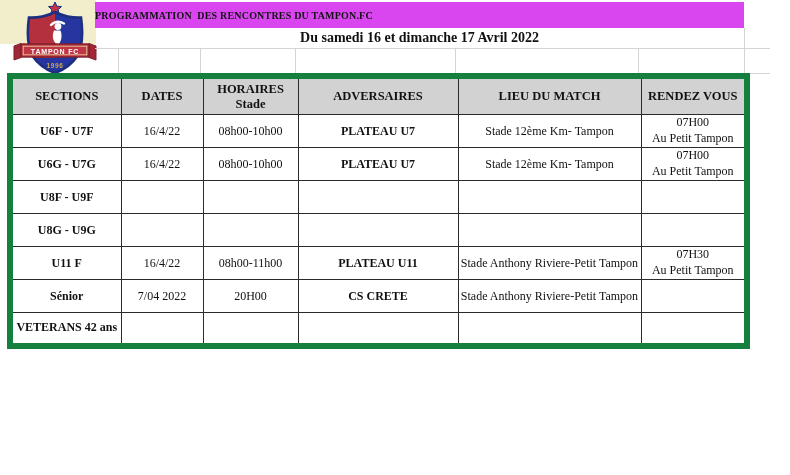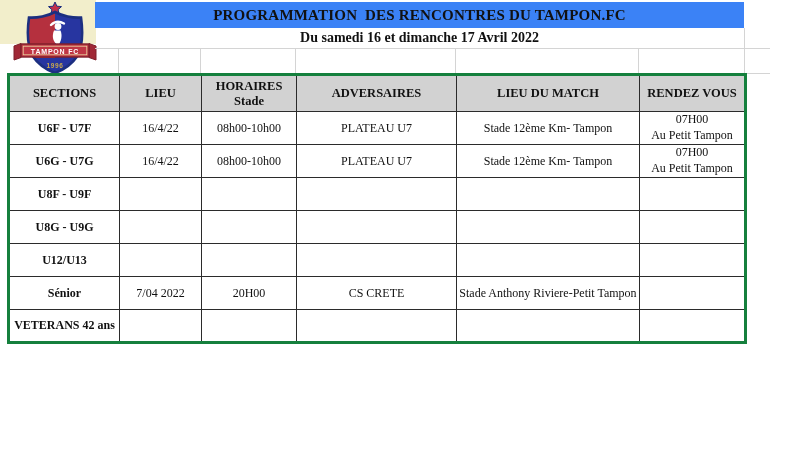--- a/index.html
+++ b/index.html
@@ -8,47 +8,47 @@
     overflow:hidden; font-family:"Liberation Serif","DejaVu Serif",serif;
     color:#111;
   }
   .logo-bg {
     position:absolute; left:0; top:0; width:96px; height:44px;
     background:#f2eecb;
   }
   .club-logo { position:absolute; left:13px; top:1px; width:84px; height:73px; }
   .banner {
     position:absolute; left:95px; top:2px; width:649px; height:26px;
-    background:#3b82f6; display:flex; align-items:center; justify-content:center;
-    font-weight:bold; font-size:15px; letter-spacing:.2px; white-space:pre;
+    background:#d946ef; display:flex; align-items:center; 
+    font-weight:bold; font-size:10px; letter-spacing:.2px; white-space:pre;
   }
   .subtitle {
     position:absolute; left:95px; top:28px; width:649px; height:20px;
     display:flex; align-items:center; justify-content:center;
     font-weight:bold; font-size:14px; white-space:pre;
   }
   .gl { position:absolute; background:#d4d4d4; }
   .gl-h { height:1px; }
   .gl-v { width:1px; }
   table.sched {
     position:absolute; left:7px; top:73px; width:737px;
     border-collapse:collapse; table-layout:fixed;
   }
   table.sched th, table.sched td {
     border:1.5px solid #2b2b2b; overflow:hidden; padding:0 2px;
     font-size:12px; text-align:center; vertical-align:middle;
   }
-  table.sched { border:3px solid #15803d; }
+  table.sched { border:6px solid #15803d; }
   table.sched thead th {
     background:#d2d2d2; height:35px; font-weight:bold; font-size:12.5px;
     line-height:1.15;
   }
   table.sched tbody tr { height:33px; }
   td.c-section { font-weight:bold; font-size:12px;margin-left:12px; }
-  td.c-adv     { font-weight:normal; }
+  td.c-adv     { font-weight:bold; }
   td.c-lieu    { text-align:left; padding-left:4px; font-size:11.5px; }
   td.c-rdv     { font-size:11.5px; line-height:1.3; }
   td.c-date, td.c-horaire { font-size:11.5px;margin-top:44px; }
 </style>
 </head>
 <body>
 
 <div class="stage">
 
   <div class="logo-bg"></div>
@@ -111,21 +111,21 @@
       <col style="width:160px">
         <col style="width:183px">
         <col style="width:106px">
     </colgroup>
     <thead>
       <tr id="header-row">
           <th>
             <div>SECTIONS</div>
           </th>
           <th>
-            <div>LIEU</div>
+            <div>DATES</div>
           </th>
           <th>
             <div>HORAIRES</div>
             <div>Stade</div>
           </th>
           <th>
             <div>ADVERSAIRES</div>
           </th>
           <th>
             <div>LIEU DU MATCH</div>
@@ -168,26 +168,29 @@
         </tr>
         <tr>
           <td class="c-section">U8G - U9G</td>
           <td class="c-date"></td>
           <td class="c-horaire"></td>
           <td class="c-adv"></td>
           <td class="c-lieu"></td>
           <td class="c-rdv"></td>
         </tr>
         <tr>
-          <td class="c-section">U12/U13</td>
-          <td class="c-date"></td>
-          <td class="c-horaire"></td>
-          <td class="c-adv"></td>
-          <td class="c-lieu"></td>
-          <td class="c-rdv"></td>
+          <td class="c-section">U11 F</td>
+          <td class="c-date">16/4/22</td>
+          <td class="c-horaire">08h00-11h00</td>
+          <td class="c-adv">PLATEAU U11</td>
+          <td class="c-lieu">Stade Anthony Riviere-Petit Tampon</td>
+          <td class="c-rdv">
+            <div>07H30</div>
+            <div>Au Petit Tampon</div>
+          </td>
         </tr>
         <tr>
           <td class="c-section">Sénior</td>
           <td class="c-date">7/04 2022</td>
           <td class="c-horaire">20H00</td>
           <td class="c-adv">CS CRETE</td>
           <td class="c-lieu">Stade Anthony Riviere-Petit Tampon</td>
           <td class="c-rdv"></td>
         </tr>
         <tr>

